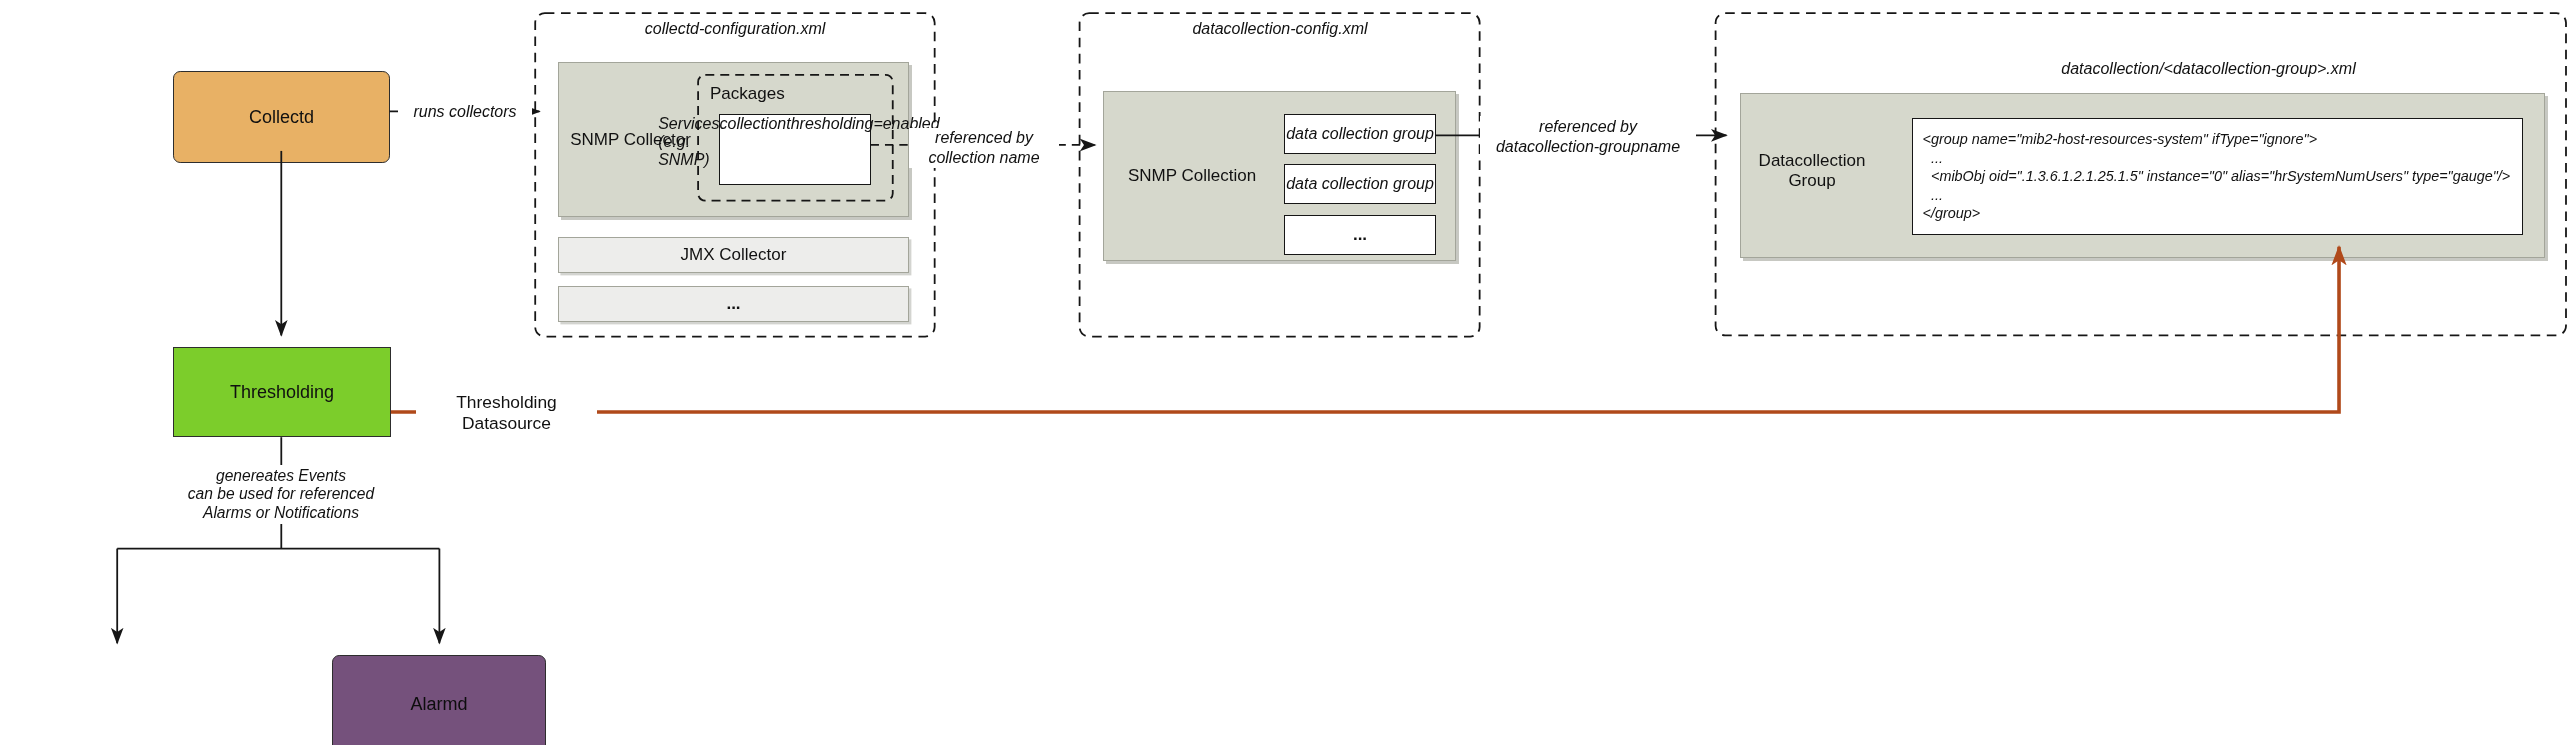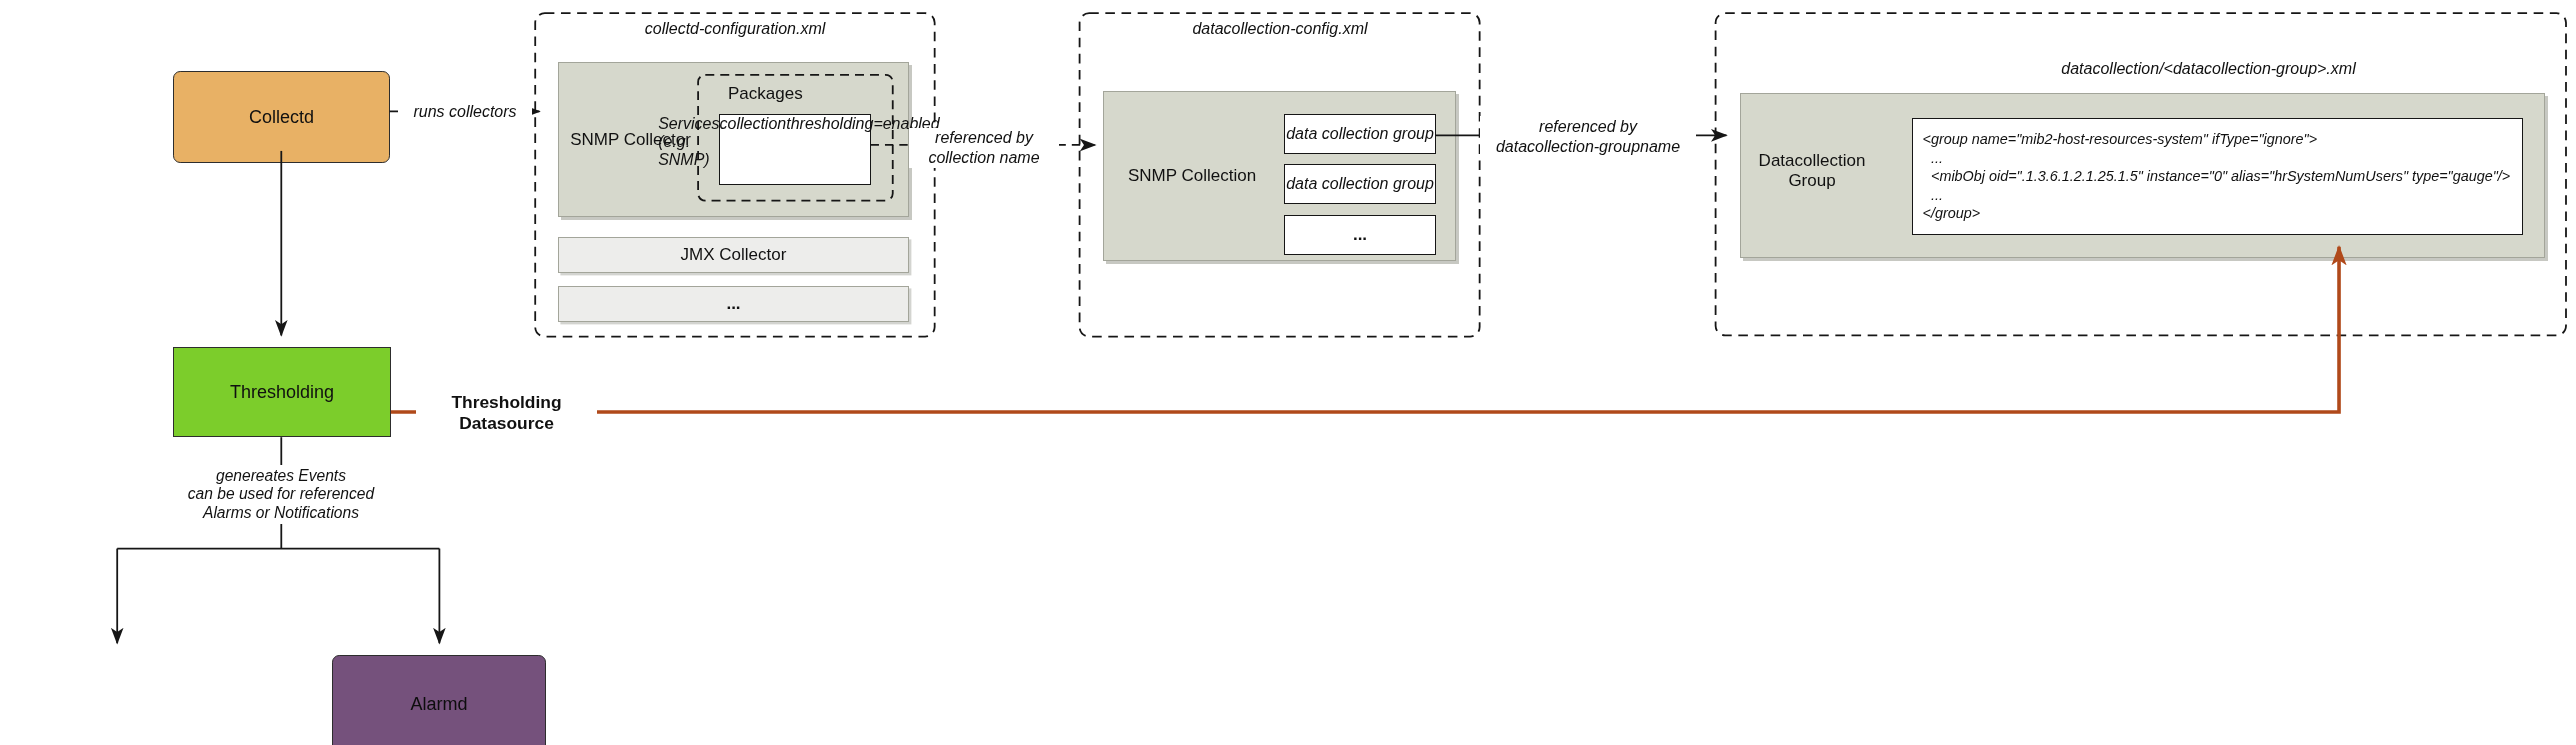--- a/index.html
+++ b/index.html
@@ -44,21 +44,21 @@
 
     <div class="abs title center" style="left:535px;top:18px;width:400px;height:21.6px;">
       <span>collectd-configuration.xml</span>
     </div>
 
     <div class="abs graybox" style="left: 558px; top: 62px; width: 351px; height: 155px; background-color: rgb(214, 216, 204);"></div>
     <div class="abs glabel center" style="left:566px;top:128px;width:129px;height:24px;">
       <span>SNMP Collector</span>
     </div>
 
-    <div class="abs glabel" style="left:728px;top:84px;width:120px;height:20.4px;">
+    <div class="abs glabel" style="left:710px;top:84px;width:120px;height:20.4px;">
       <span>Packages</span>
     </div>
 
     <div class="abs whitebox" style="left:719px;top:114px;width:152px;height:71px;display:flex;flex-direction:row;justify-content:center;padding-left:7.8px;font-size:16px;font-style:italic;line-height:18px;">
       <div>Services (e.g. SNMP)</div>
       <div>collection</div>
       <div>thresholding=enabled</div>
     </div>
 
     <div class="abs row center" style="left: 558px; top: 237px; width: 351px; height: 36px; background-color: rgb(237, 237, 235);">
@@ -146,21 +146,21 @@
     <div class="abs conn-label center" style="left:909px;top:128px;width:150px;height:40px;flex-direction:column;">
       <div>referenced by</div>
       <div>collection name</div>
     </div>
 
     <div class="abs conn-label center" style="left:1480px;top:116px;width:216px;height:41px;flex-direction:column;">
       <div>referenced by</div>
       <div>datacollection-groupname</div>
     </div>
 
-    <div class="abs center" style="left:416px;top:400px;width:181px;height:26px;background:#ffffff;font-size:17.4px;font-weight:bold;">
+    <div class="abs center" style="left:416px;top:400px;width:181px;height:26px;background:#ffffff;font-size:17.4px;font-weight:normal;">
       <span>Thresholding Datasource</span>
     </div>
 
     <div class="abs conn-label center" style="left:173px;top:465px;width:216px;height:59px;flex-direction:column;font-size:15.6px;line-height:18.6px;">
       <div>genereates Events</div>
       <div>can be used for referenced</div>
       <div>Alarms or Notifications</div>
     </div>
   </div>
 

